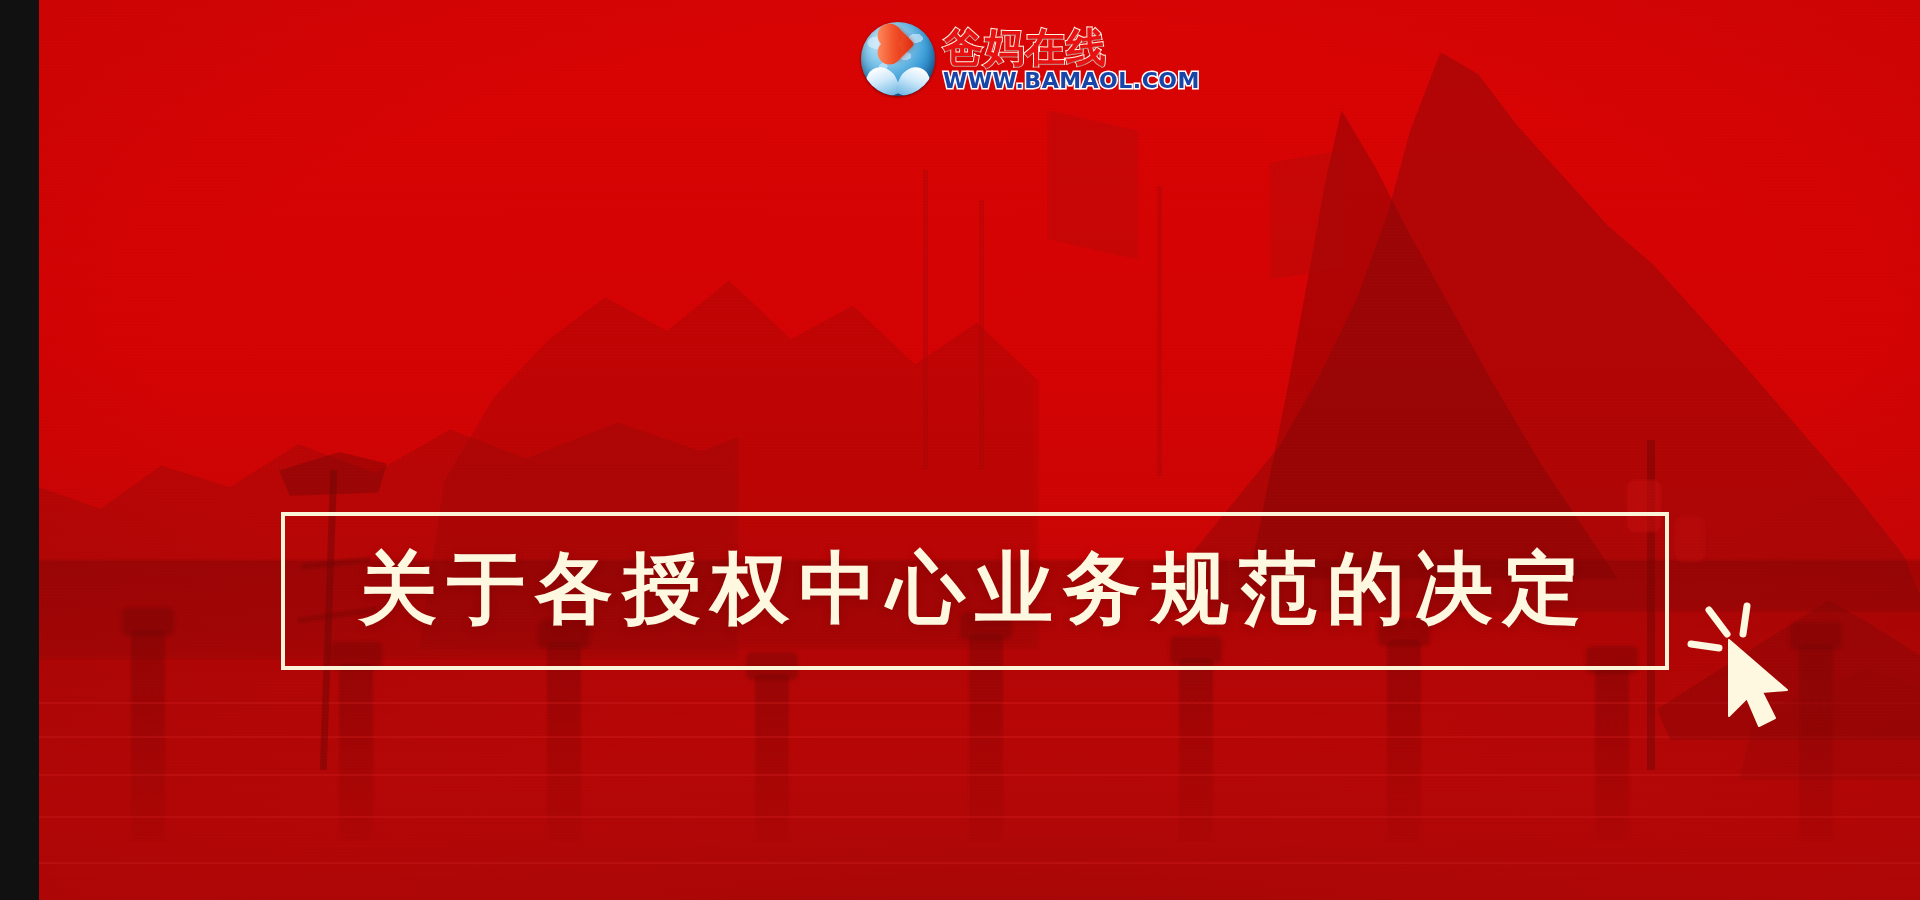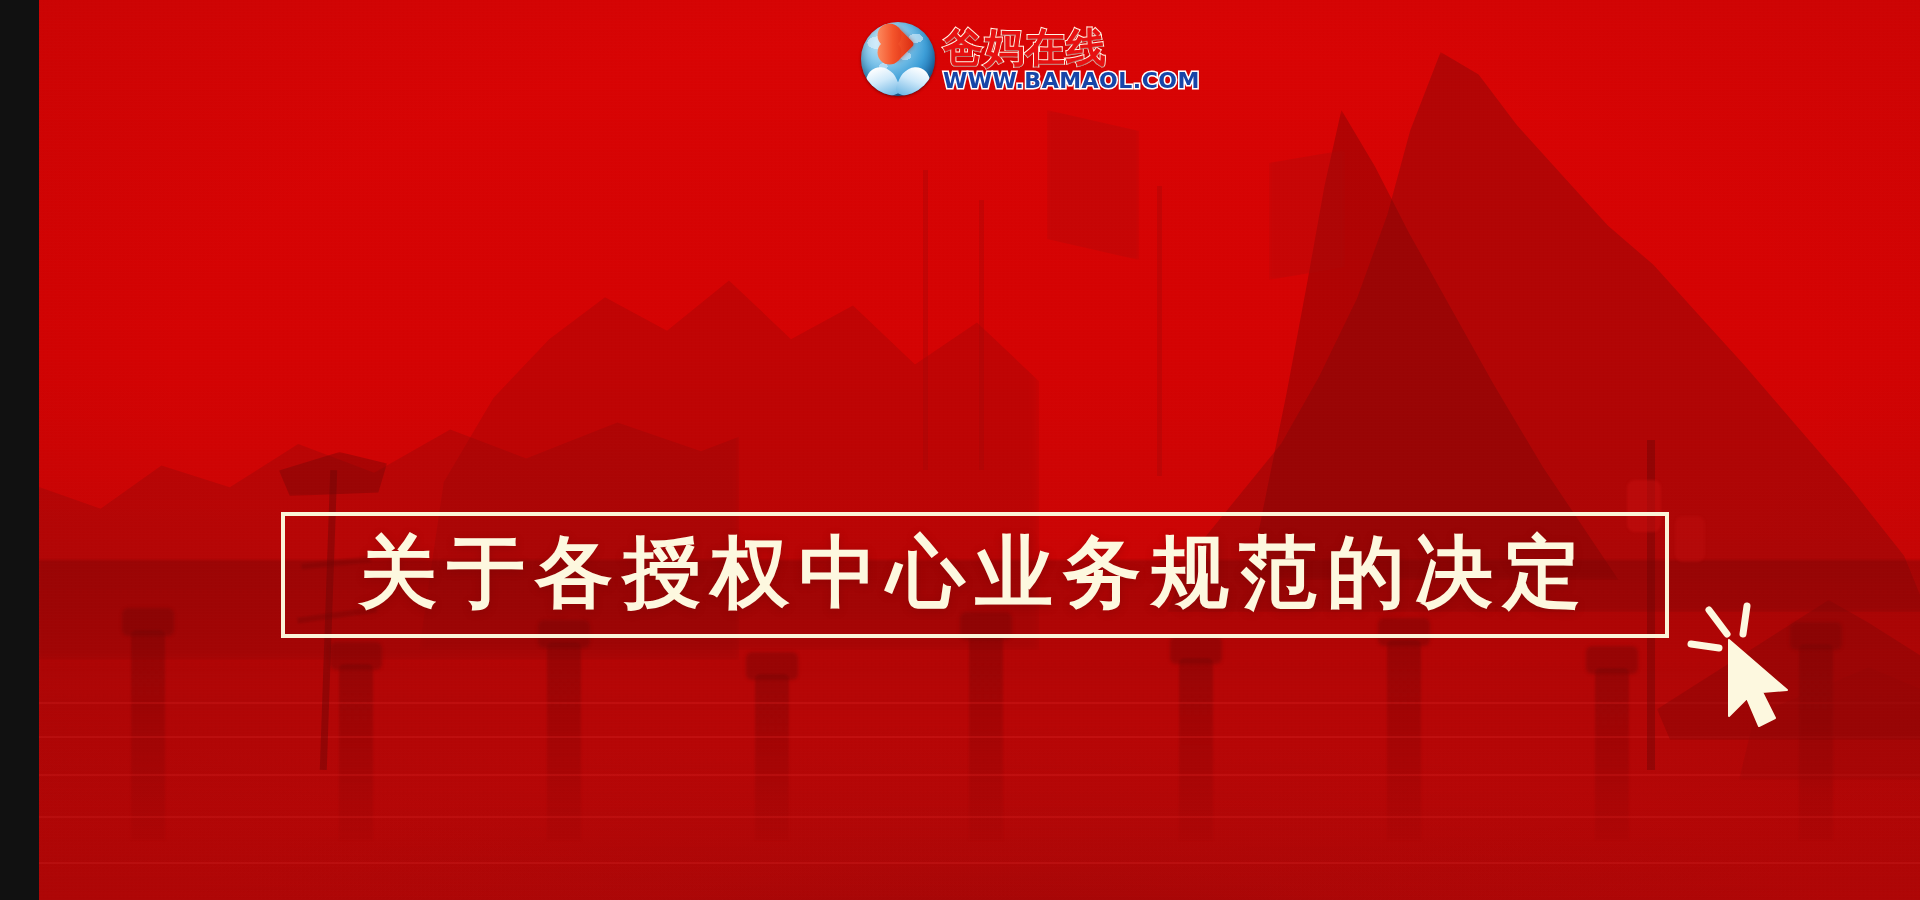--- a/index.html
+++ b/index.html
@@ -249,21 +249,21 @@
     font-size: 190px; line-height: 1;
     font-weight: 700;
     letter-spacing: 6px;
     color: #FDF8DF;
     text-shadow: 0 4px 14px rgba(110,0,0,.35);
   }
 
   
   #subtitle-box {
     position: absolute; left: 242px; top: 512px;
-    width: 1388px; height: 126px;
+    width: 1388px; height: 158px;
     border: 4px solid #FBF4D8;
     box-sizing: border-box;
     display: flex; align-items: center; justify-content: center;
   }
   #subtitle-text {
     font-size: 78px; font-weight: 700;
     letter-spacing: 10px;
     color: #FDF8DF;
     white-space: nowrap;
     text-shadow: 0 2px 8px rgba(110,0,0,.30);

